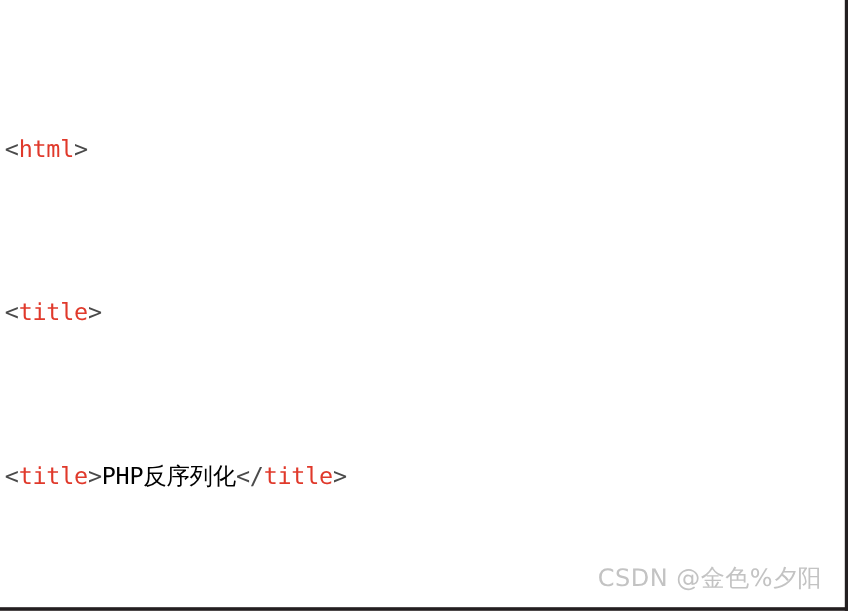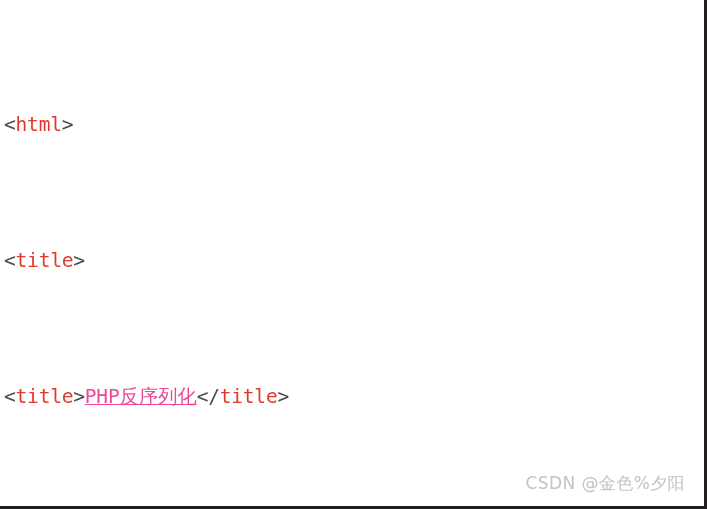--- a/index.html
+++ b/index.html
@@ -43,28 +43,28 @@
   .line {
     position: relative;
     height: 27.2px;
     padding-left: 4px;
     white-space: pre;
   }
 
   
   .punc      { color: #4a4a4a; }            
   .tag       { color: #e0392b; }            
-  .text      { color: #ec4899; text-decoration: underline; }
+  .text      { color: #000000; }
 
   #watermark {
     position: absolute;
     right: 19px;
     bottom: 11px;
     font-family: "DejaVu Sans", "Liberation Sans", sans-serif;
-    font-size: 17px;
+    font-size: 20px;
     color: #c3c3c3;
     letter-spacing: 0.4px;
     white-space: pre;
   }
 </style>
 </head>
 <body>
 
 <div id="page">
 

